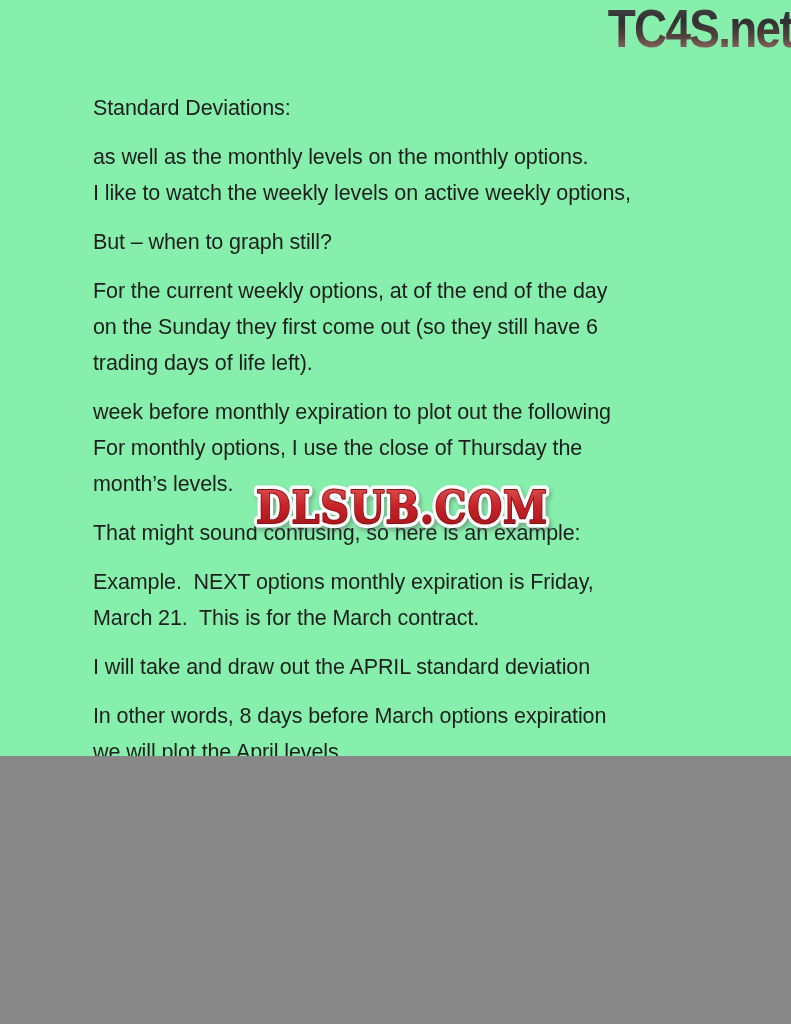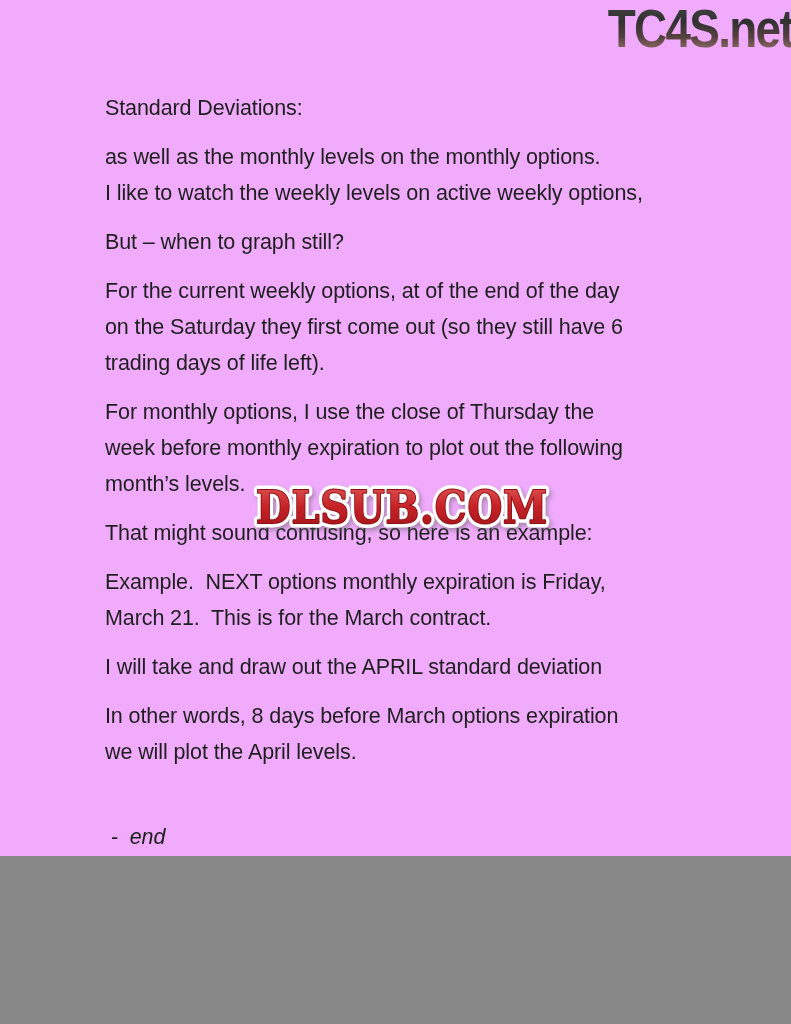--- a/index.html
+++ b/index.html
@@ -1,20 +1,20 @@
 <!DOCTYPE html>
 <html><head>
 <meta charset="utf-8">
 <style>
   html, body { margin: 0; padding: 0; background: #888; }
   .page {
     position: relative;
     width: 791px;
-    height: 856px;
-    background: #f0abfc;
+    height: 756px;
+    background: #86efac;
     overflow: hidden;
     font-family: "Liberation Sans", sans-serif;
   }
 
   
   .tc4s-logo {
     position: absolute;
     top: 1px;
     right: -2px;
     font-family: "Liberation Sans", sans-serif;
@@ -32,21 +32,20 @@
   }
 
   
   .doc-body {
     position: absolute;
     left: 93px;
     top: 90px;
     width: 650px;
     color: #1e1e1e;
     font-size: 21.5px;
-    margin-left: 12px;
   }
   .paragraph { margin: 0 0 13px 0; }
   .paragraph.end-space { margin-top: 49px; font-style: italic; }
   .text-line {
     line-height: 36px;
     height: 36px;
     white-space: pre;
     letter-spacing: -0.1px;
   }
 
@@ -91,26 +90,26 @@
       </div>
       <div class="paragraph">
         <div class="text-line">as well as the monthly levels on the monthly options.</div>
         <div class="text-line">I like to watch the weekly levels on active weekly options,</div>
       </div>
       <div class="paragraph">
         <div class="text-line">But – when to graph still?</div>
       </div>
       <div class="paragraph">
         <div class="text-line">For the current weekly options, at of the end of the day</div>
-        <div class="text-line">on the Saturday they first come out (so they still have 6</div>
+        <div class="text-line">on the Sunday they first come out (so they still have 6</div>
         <div class="text-line">trading days of life left).</div>
       </div>
       <div class="paragraph">
+        <div class="text-line">week before monthly expiration to plot out the following</div>
         <div class="text-line">For monthly options, I use the close of Thursday the</div>
-        <div class="text-line">week before monthly expiration to plot out the following</div>
         <div class="text-line">month’s levels.</div>
       </div>
       <div class="paragraph">
         <div class="text-line">That might sound confusing, so here is an example:</div>
       </div>
       <div class="paragraph">
         <div class="text-line">Example.  NEXT options monthly expiration is Friday,</div>
         <div class="text-line">March 21.  This is for the March contract.</div>
       </div>
       <div class="paragraph">

